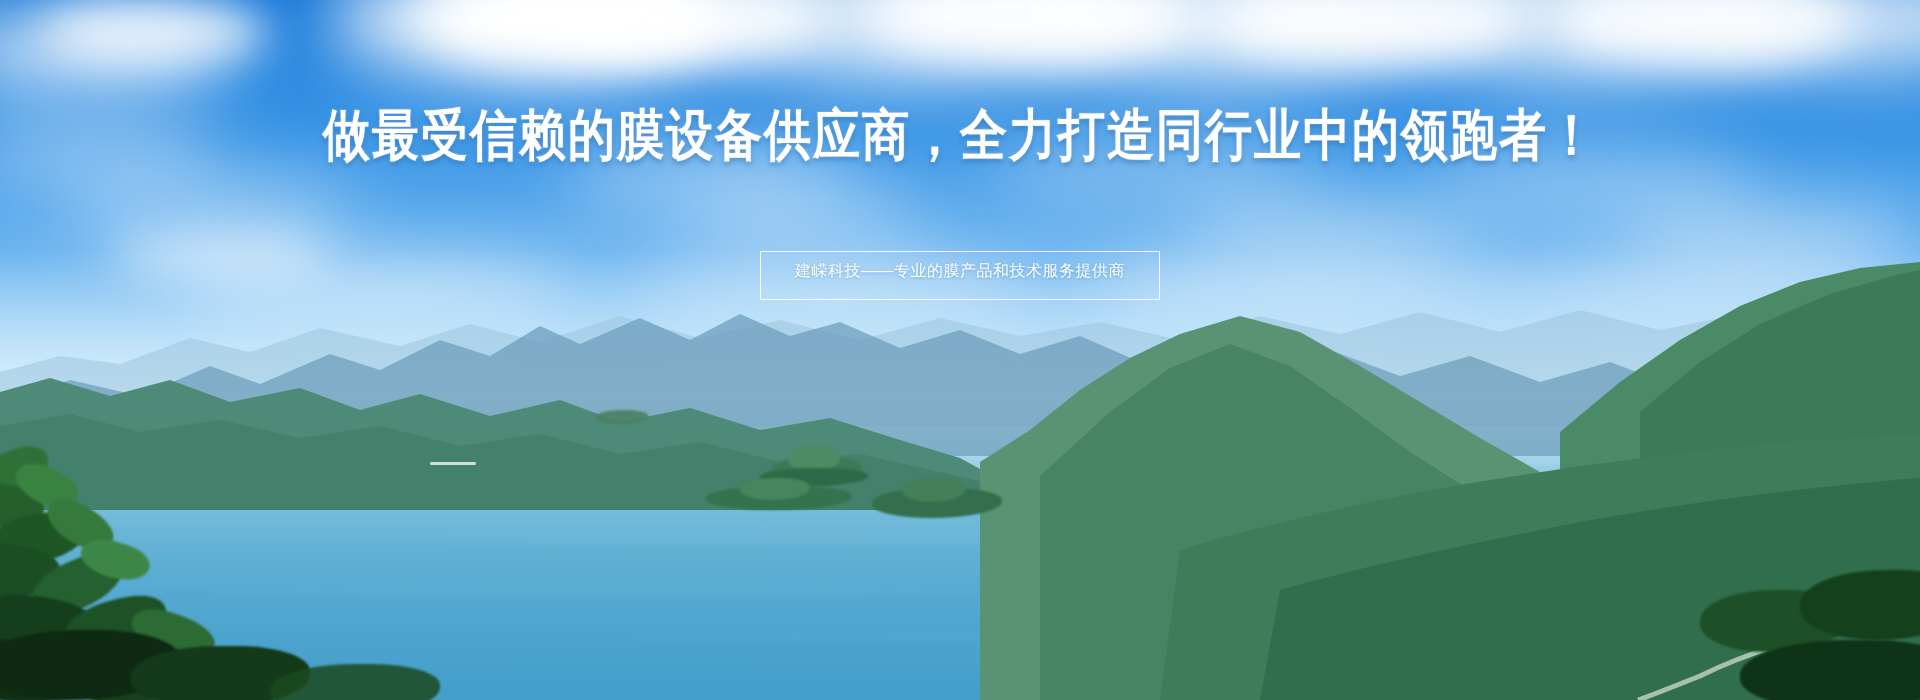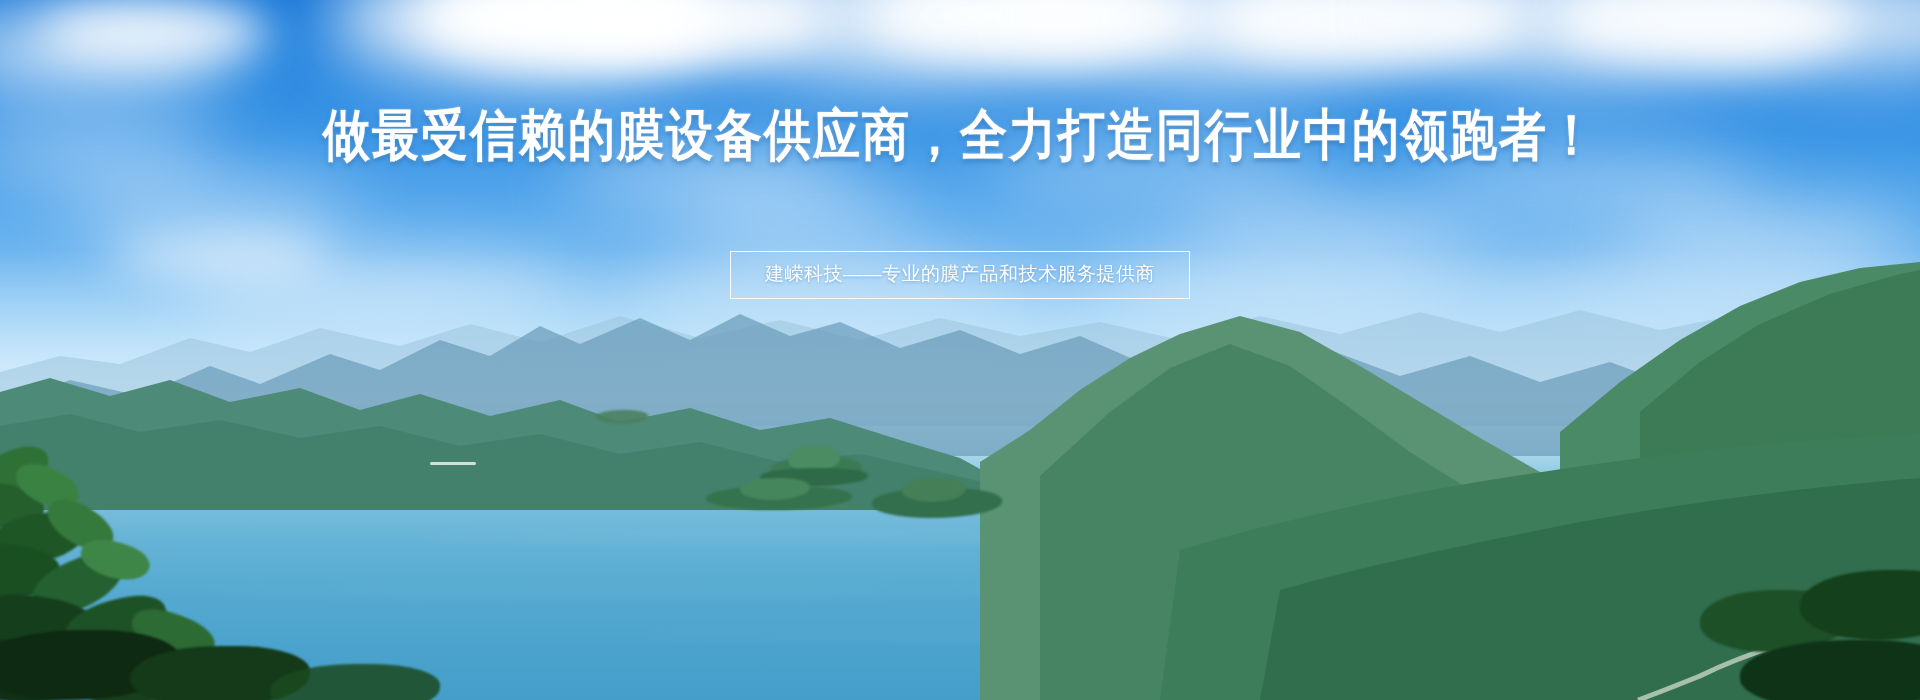--- a/index.html
+++ b/index.html
@@ -88,23 +88,23 @@
     white-space:nowrap;
   }
 
   .tagbox-wrap{
     position:absolute;left:0;top:243px;width:1920px;
     text-align:center;
   }
   .tagbox{
     display:inline-block;
     border:1px solid rgba(255,255,255,.92);
-    padding:9px 34px 11px 34px;
+    padding:9px 34px 17px 34px;
     color:#ffffff;
-    font-size:19px;
+    font-size:16px;
     letter-spacing:.5px;
     white-space:nowrap;
     text-shadow:0 1px 3px rgba(40,100,160,.38);
     background:rgba(255,255,255,.03);
   }
 </style>
 </head>
 <body>
 
 <div class="banner">

